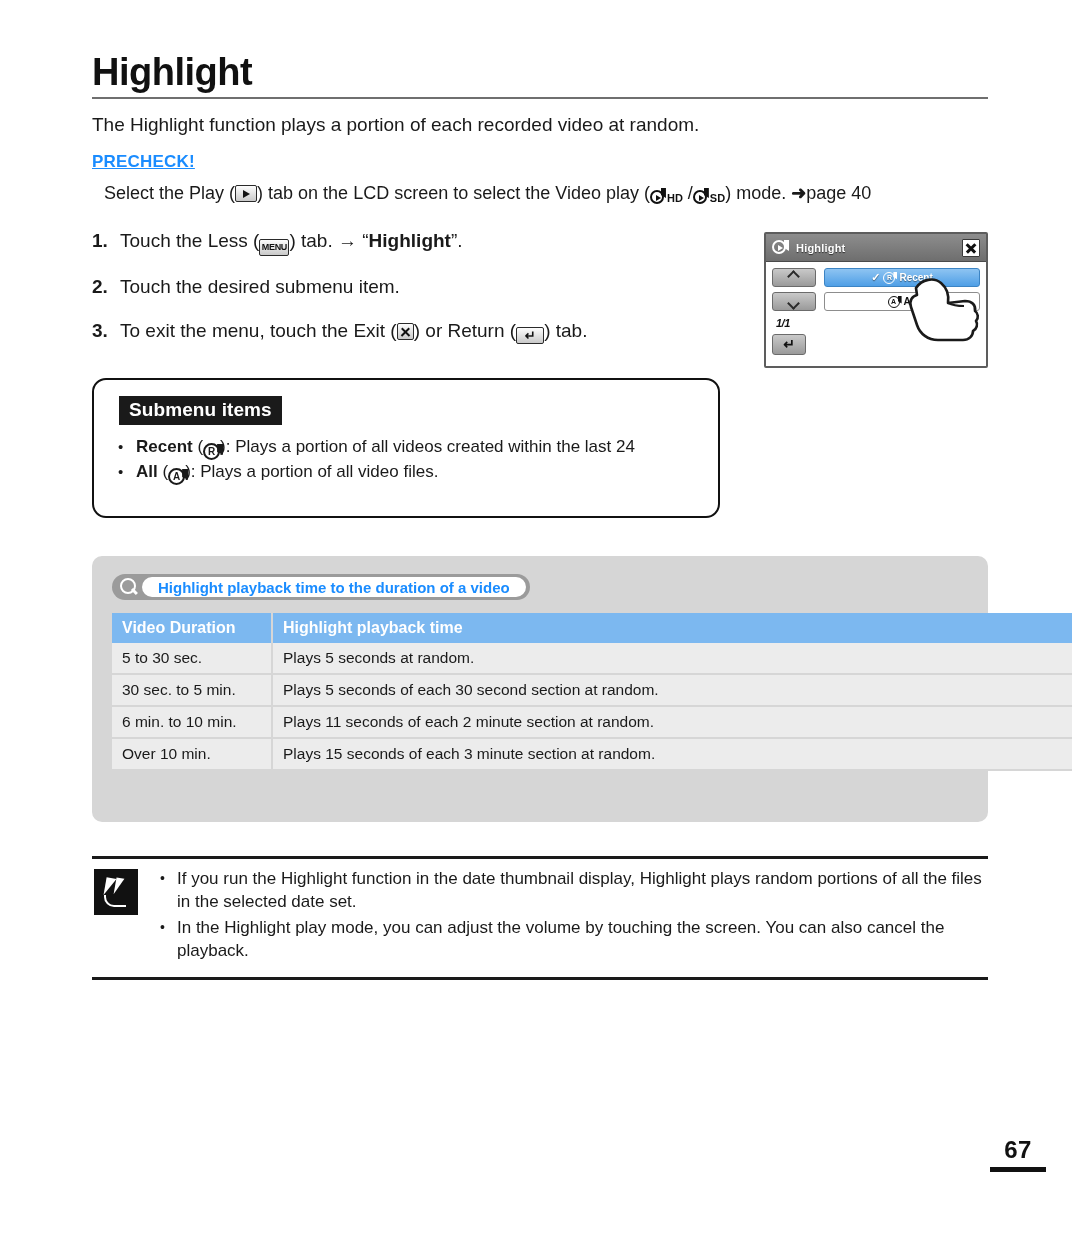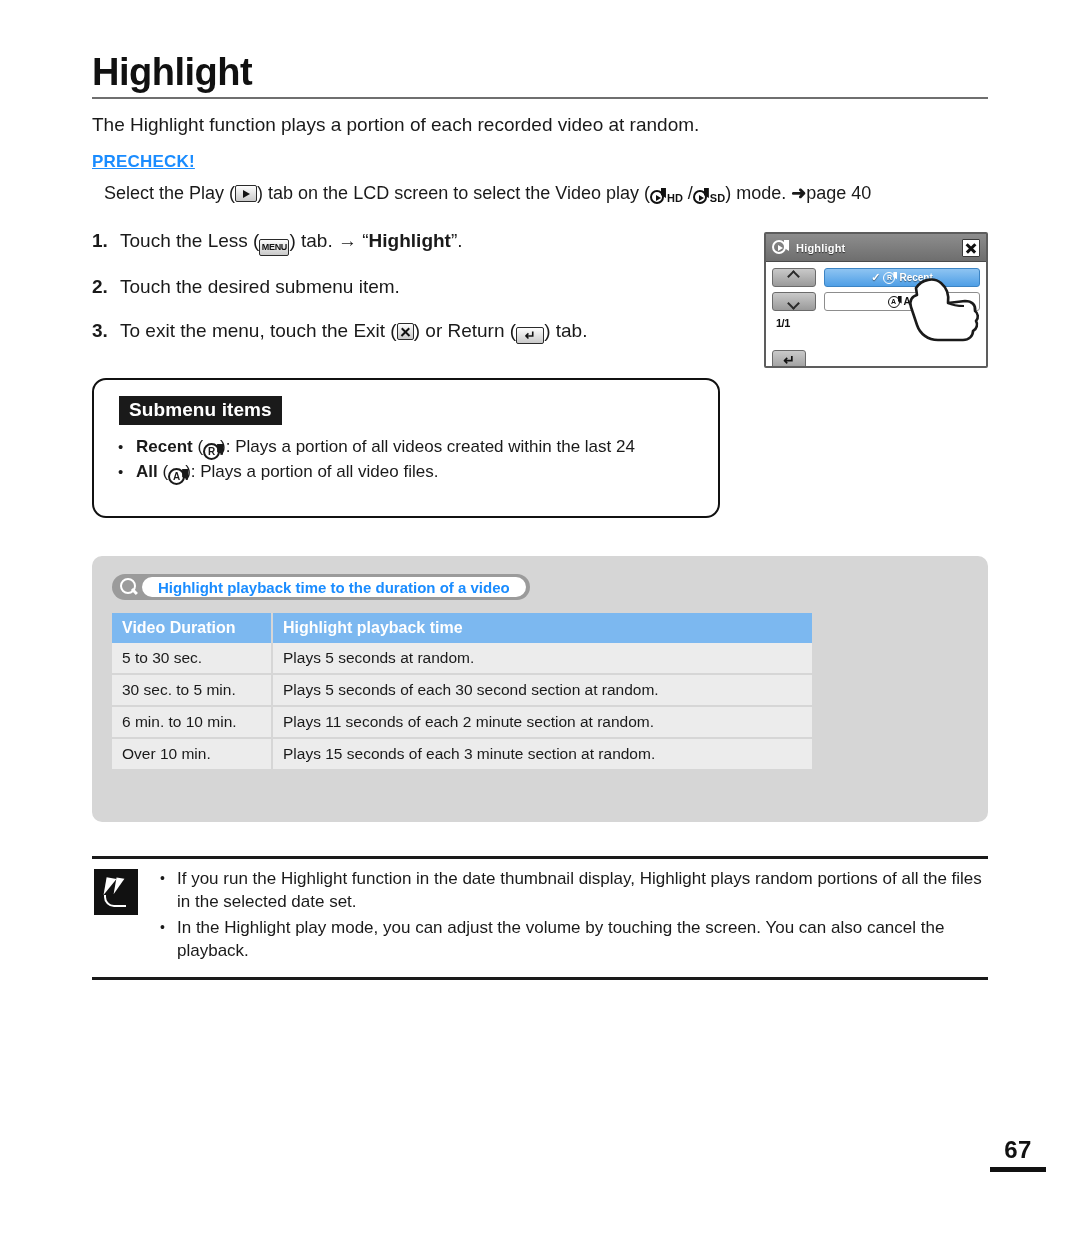--- a/index.html
+++ b/index.html
@@ -167,22 +167,23 @@
     position:relative; margin-bottom:5px;
   }
   .chev {
     position:absolute; left:50%; top:50%; width:9px; height:9px;
     margin-left:-5px; margin-top:-6px;
     border-left:2.4px solid #2b2b2b; border-top:2.4px solid #2b2b2b;
   }
   .chev.up   { transform: rotate(45deg); }
   .chev.down { transform: rotate(225deg); margin-top:-3px; }
   .lcd-page {
-    font-size:11px; font-weight:bold; color:#111; margin:6px 0 21px 4px;
+    font-size:11px; font-weight:bold; color:#111; margin:6px 0 5px 4px;
     letter-spacing:-0.5px;
+    font-style:italic;
   }
   .lcd-return {
     width:34px; height:21px; border:1px solid #6b6b6b; border-radius:3px;
     background: linear-gradient(#c9c9c9,#9a9a9a);
     font-size:14px; font-weight:bold; color:#111; text-align:center; line-height:19px;
   }
   .lcd-right { flex:1; padding-left:4px; }
   .lcd-item {
     height:19px; border:1px solid #8d8d8d; border-radius:3px;
     display:flex; align-items:center; justify-content:center;
@@ -248,21 +249,21 @@
   .mag:after {
     content:""; position:absolute; left:12px; top:13px; width:7px; height:2.8px;
     background:#fff; transform: rotate(45deg);
   }
   .search-inner {
     background:#fff; border-radius:11px; height:20px; display:flex; align-items:center;
     padding: 0 16px; color:#1a8cff; font-size:15px; font-weight:bold;
     white-space:nowrap;
   }
   .tbl {
-    position:absolute; left:20px; top:57px; width:700px;
+    position:absolute; left:20px; top:57px; width:960px;
     border-collapse: collapse; font-size:15.5px;padding-left:12px;
   }
   .tbl th {
     background:#7cb8f0; color:#fff; font-weight:bold; text-align:left;
     padding: 6px 10px; font-size:16px;
   }
   .tbl th.c1 { width: 160px; border-right: 2px solid #d6d6d6; }
   .tbl td {
     background:#ececec; padding: 6px 10px; color:#1a1a1a;
     border-bottom: 2px solid #d6d6d6;

